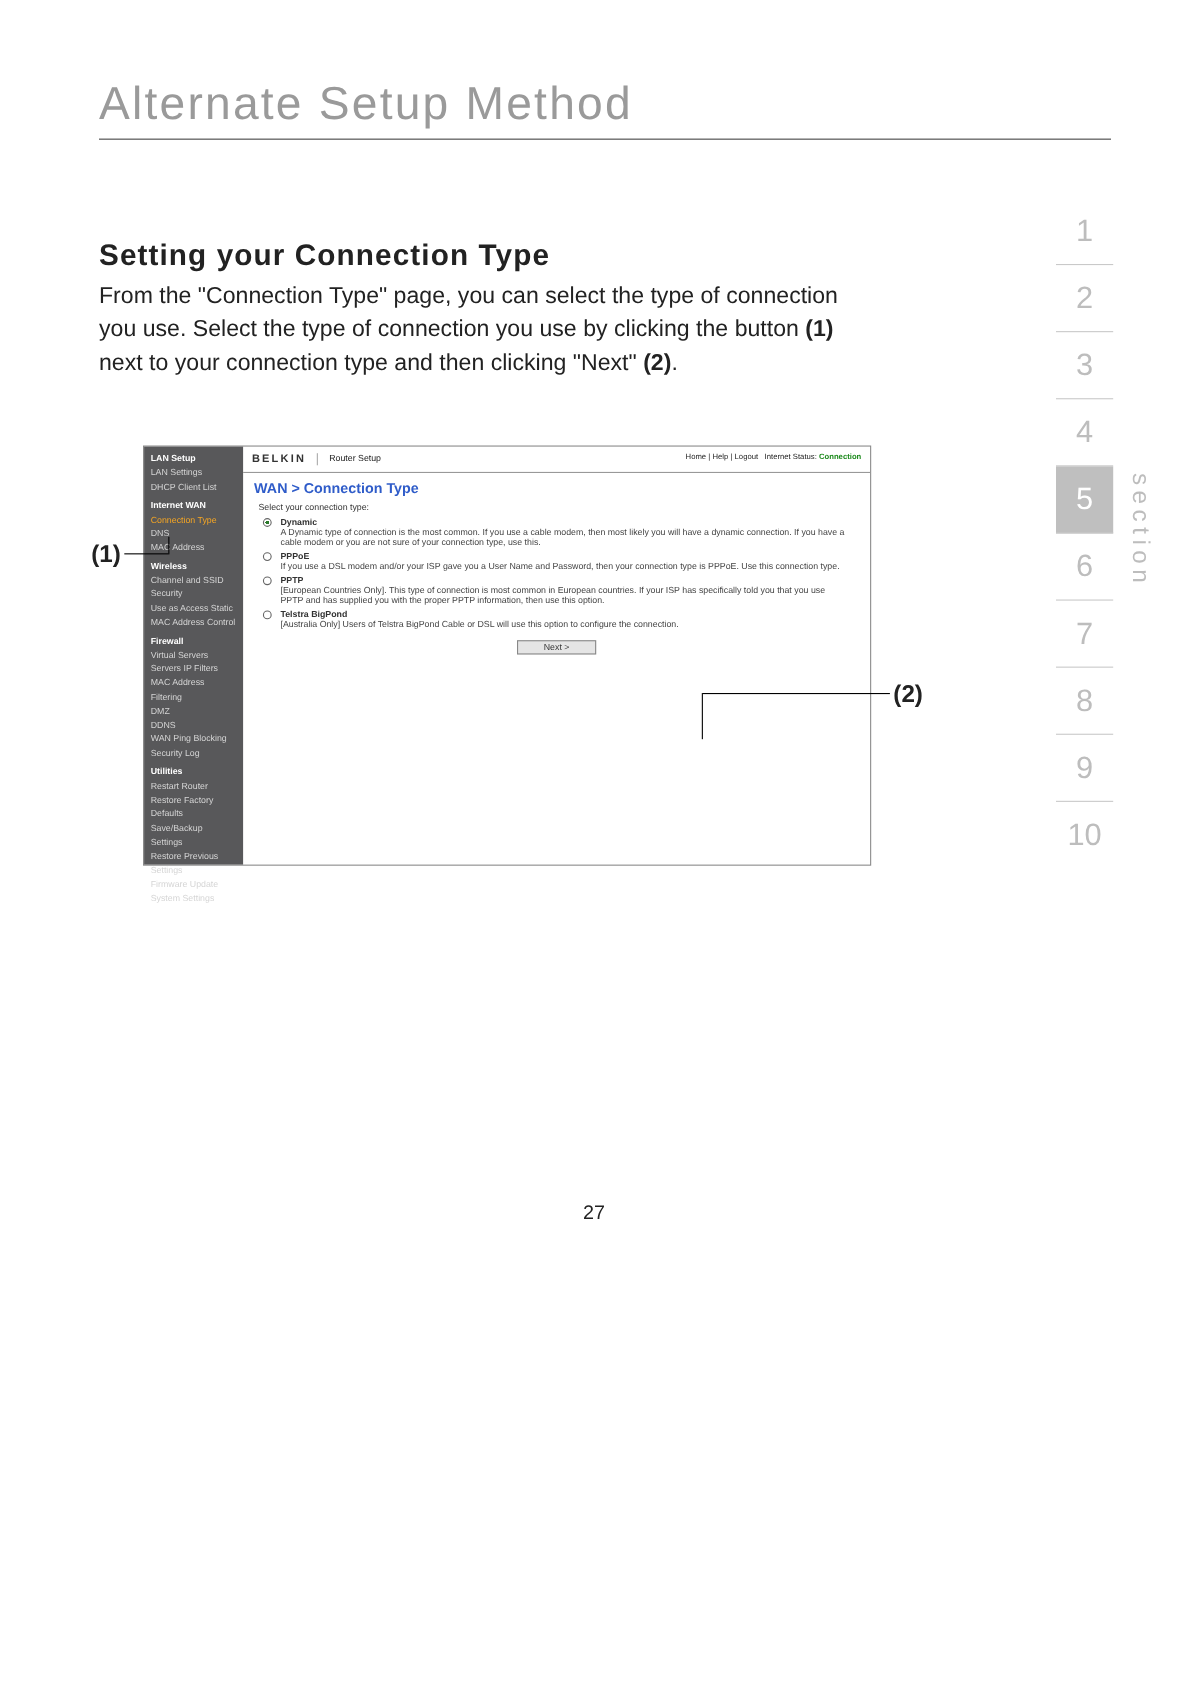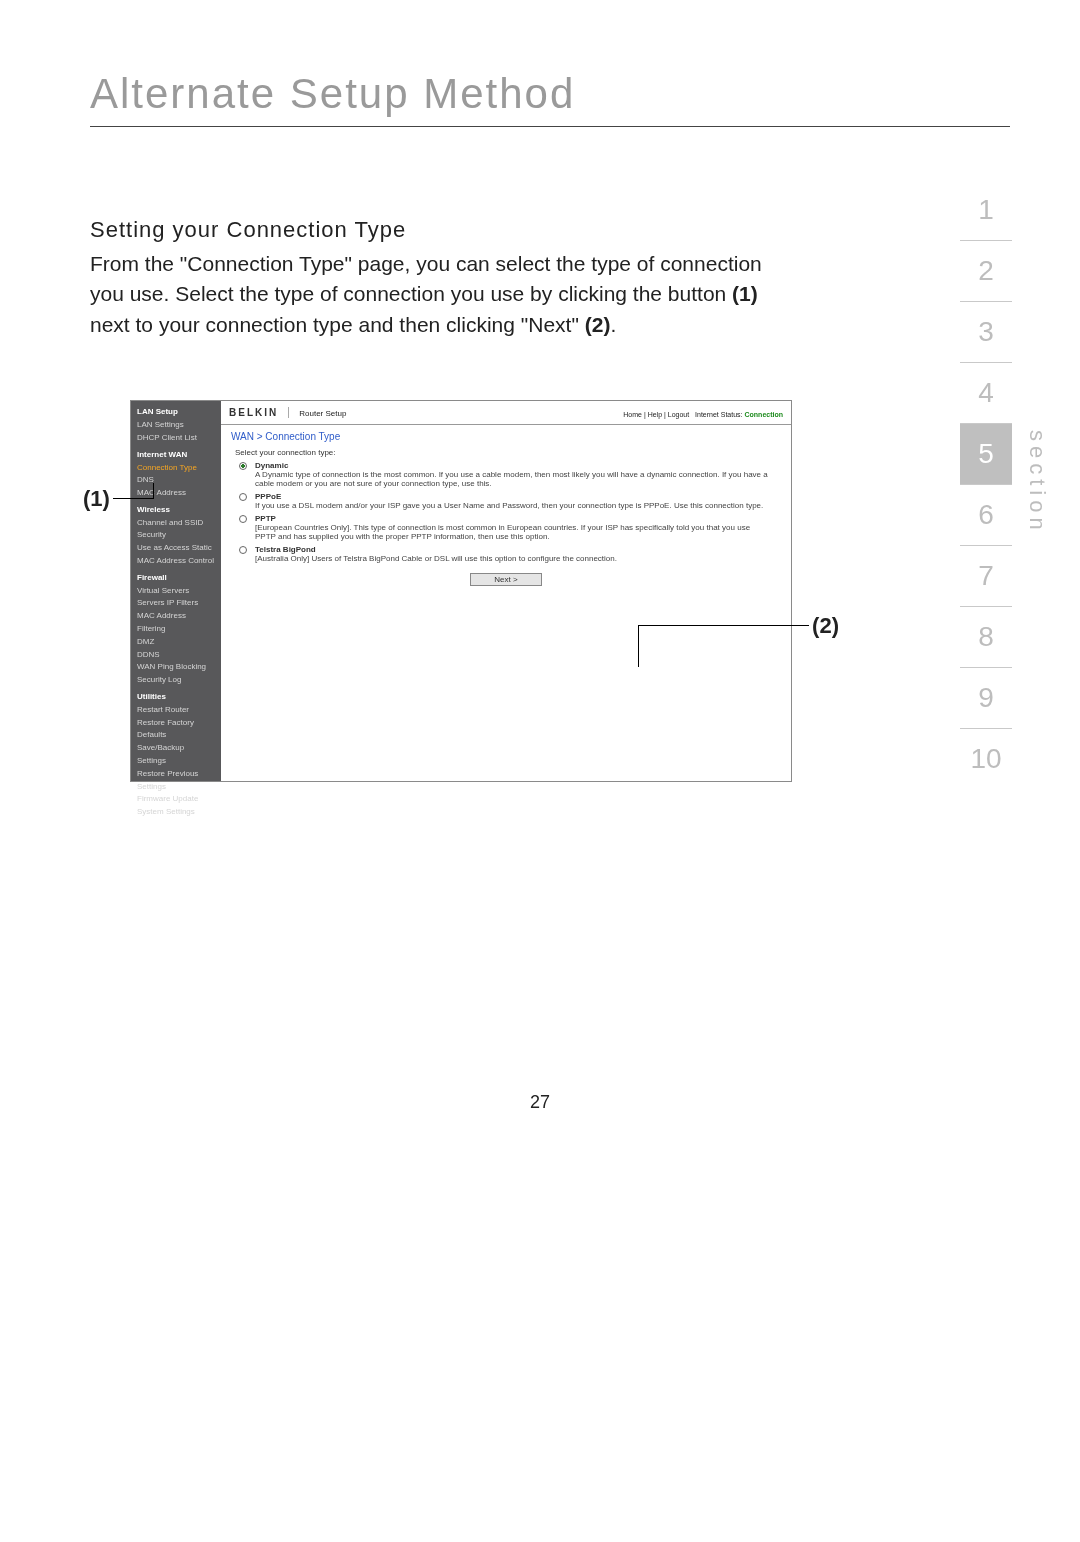--- a/index.html
+++ b/index.html
@@ -1,38 +1,38 @@
 <!DOCTYPE html>
 <html><head>
 <meta charset="utf-8">
 <style>
   html,body{margin:0;padding:0;background:#fff;font-family:Arial,Helvetica,sans-serif;color:#222}
   .page{width:1080px;height:1158px;position:relative;margin:0 auto;box-sizing:border-box;padding:55px 70px 40px 90px}
   .title{font-size:42px;color:#9a9a9a;letter-spacing:2px;font-weight:400;margin:15px 0 8px 0}
   .hr1{border:none;border-top:1px solid #444;margin:0 0 90px 0}
-  .subhead{font-size:22px;font-weight:normal;letter-spacing:1px;margin:0 0 6px 0}
+  .subhead{font-size:27px;font-weight:bold;letter-spacing:1px;margin:0 0 6px 0}
   .body{font-size:21px;line-height:1.45;max-width:680px}
   .bold{font-weight:bold}
   
   .sectnav{position:absolute;top:180px;right:68px;width:52px;text-align:center}
   .sectnav .n{font-size:28px;color:#bdbdbd;padding:14px 0;border-bottom:1px solid #c9c9c9}
   .sectnav .n.active{color:#fff;background:#bfbfbf}
   .sectnav .n:last-child{border-bottom:none}
   .sectlabel{position:absolute;top:430px;right:30px;font-size:22px;color:#bdbdbd;letter-spacing:5px;writing-mode:vertical-rl}
   
   .shot{position:relative;margin:60px 0 0 40px;width:660px;height:380px;border:1px solid #8a8a8a;font-size:8px;display:flex;background:#fff}
   .shot .side{width:90px;background:#58585a;color:#d5d5d5;padding:1px 6px;box-sizing:border-box;line-height:1.6}
   .shot .side .hd{color:#fff;font-weight:bold;margin-top:4px}
   .shot .side .hi{color:#f6a623}
   .shot .main{flex:1;display:flex;flex-direction:column}
-  .shot .topbar{display:flex;align-items:flex-end;border-bottom:1px solid #999;padding:6px 8px;font-size:8px}
+  .shot .topbar{display:flex;align-items:flex-start;border-bottom:1px solid #999;padding:6px 8px;font-size:8px}
   .shot .brand{font-weight:bold;letter-spacing:2px;font-size:10px;color:#333;padding-right:10px;border-right:1px solid #aaa;margin-right:10px}
   .shot .toplinks{margin-left:auto;font-size:7px}
   .shot .toplinks .ok{color:#1c8a1c;font-weight:bold}
-  .shot .crumb{color:#2f5cc9;font-weight:normal;padding:6px 10px 2px 10px;font-size:10px}
+  .shot .crumb{color:#2f5cc9;font-weight:bold;padding:6px 10px 2px 10px;font-size:13px}
   .shot .content{padding:4px 14px;font-size:8px;color:#333}
   .shot .opt{display:flex;margin:4px 4px}
   .shot .radio{width:8px;height:8px;border:1px solid #666;border-radius:50%;margin:1px 8px 0 0;flex:0 0 auto;box-sizing:border-box}
   .shot .radio.sel{background:radial-gradient(circle,#2a7a2a 0 40%,#fff 41% 100%)}
   .shot .opt .txt{flex:1}
   .shot .opt .name{font-weight:bold}
   .shot .opt .desc{color:#444}
   .shot .next{display:block;margin:10px auto 0 auto;width:70px;text-align:center;border:1px solid #888;background:#e5e5e5;font-size:8px;padding:1px 0}
   
   .callout{position:absolute;font-weight:bold;font-size:22px}

